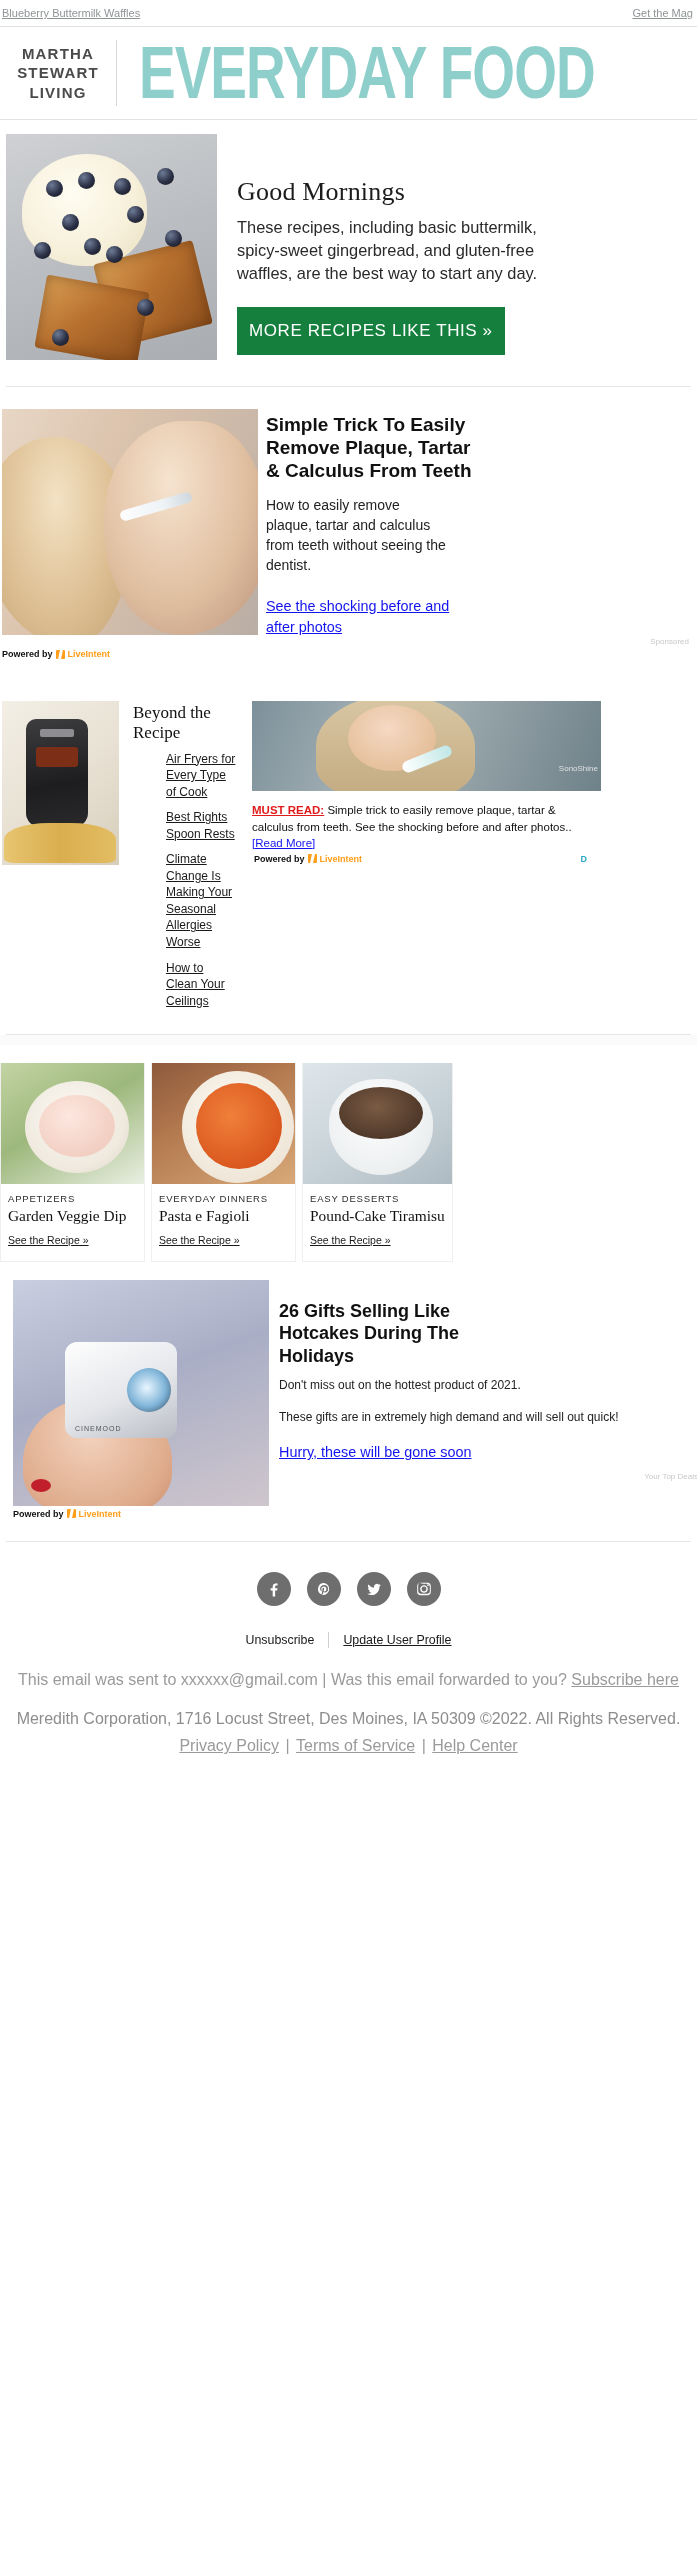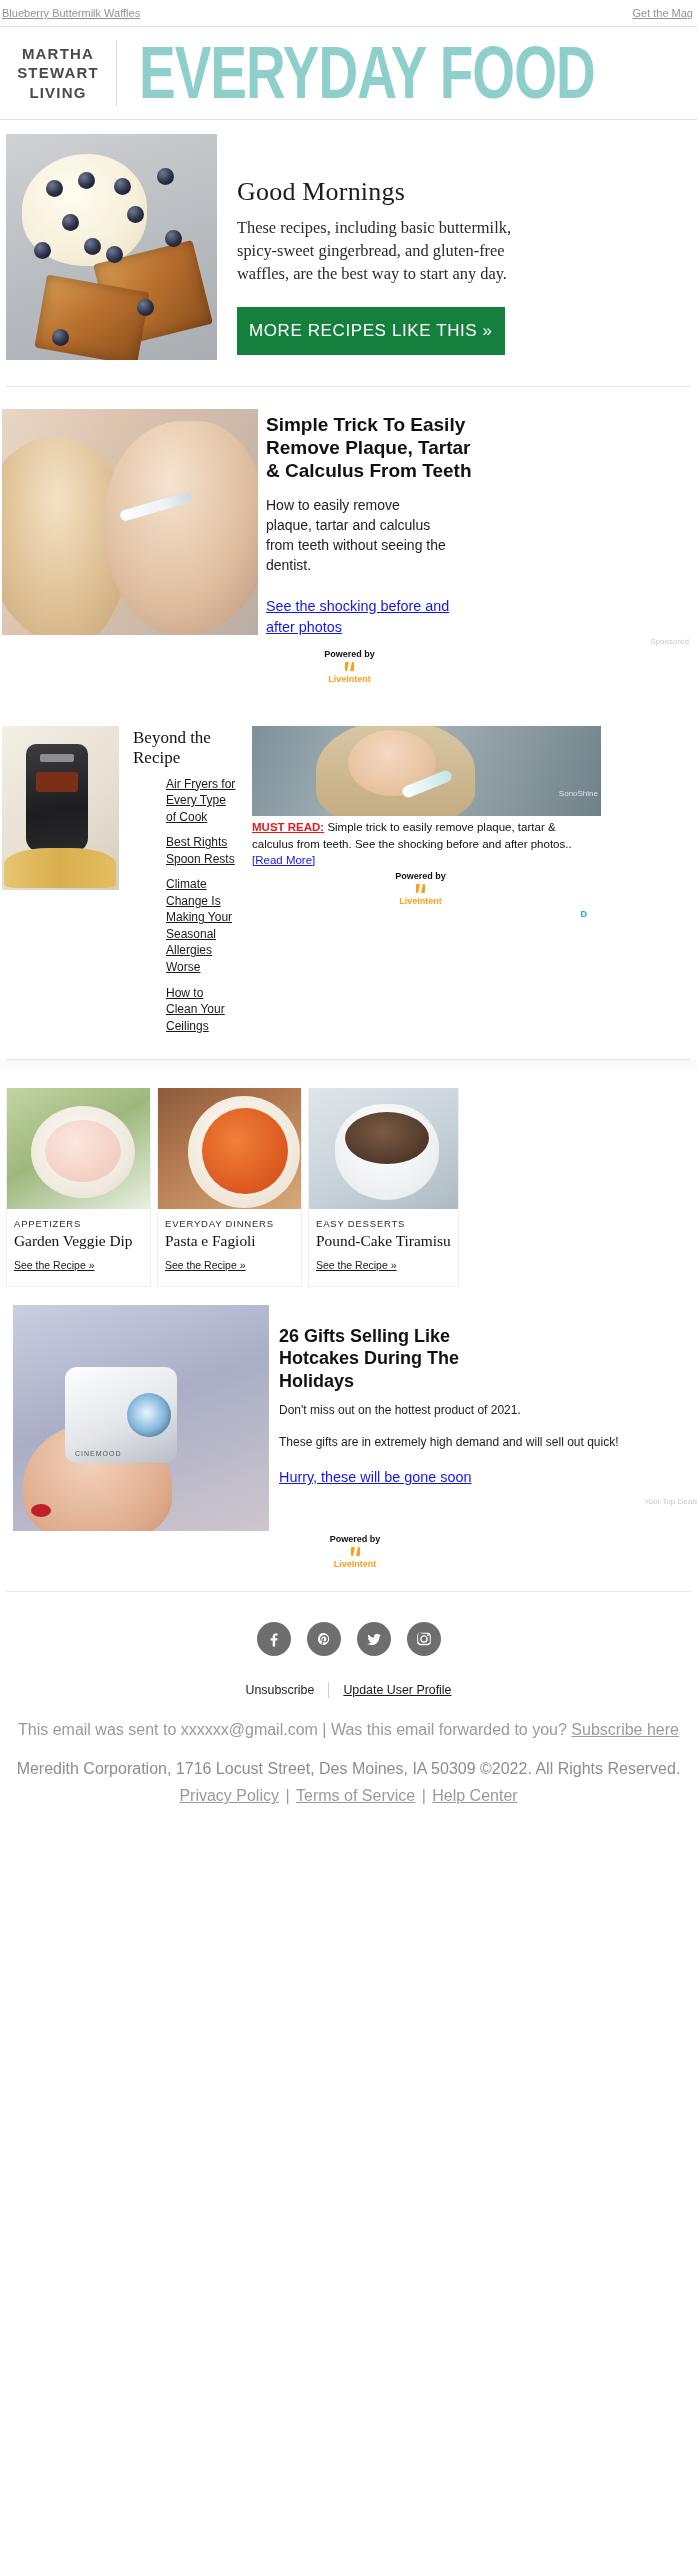--- a/index.html
+++ b/index.html
@@ -104,21 +104,21 @@
   }
   .hero-title {
     font-family: "Liberation Serif", serif;
     font-size: 26px;
     color: #1c1c1c;
     line-height: 1.1;
     margin-bottom: 9px;
     letter-spacing: 0.2px;
   }
   .hero-sub {
-    font-family: Liberation Serif, serif;
+    font-family: Liberation Sans, sans-serif;
     font-size: 16.4px;
     line-height: 1.42;
     color: #2a2a2a;
     white-space: nowrap;
   }
   .hero-btn {
     display: inline-block;
     margin-top: 22px;
     background: #15803d;
     color: #fff;
@@ -179,21 +179,20 @@
     font-size: 14.4px;
     color: #1414ee;
     text-decoration: underline;
     line-height: 1.45;
     white-space: nowrap;
   }
   .pb {
     display: flex; align-items: center; gap: 3px;
     font-size: 9px; font-weight: bold; color: #111;
     padding: 3px 0 0 2px;
-    flex-direction: column;
   }
   .li-mark {
     display:inline-block; width: 9px; height: 9px;
     background: #ff9e1b;
     border-radius: 1px;
     position: relative;
   }
   .li-mark::after{
     content:""; position:absolute; left:3px; top:0; width:3px; height:9px; background:#fff;
     transform: skewX(-12deg);
@@ -264,31 +263,31 @@
   }
   .btr-ad-img .tb {
     position:absolute; left:149px; top:52px; width:52px; height:12px;
     background: linear-gradient(90deg,#ffffff 0%, #bfe7e6 100%);
     border-radius: 6px; transform: rotate(-22deg);
   }
   .watermark {
     position:absolute; right:3px; bottom:18px;
     font-size: 8px; color: rgba(255,255,255,.75);
   }
-  .btr-ad-text { font-size: 11.5px; line-height: 1.4; color: #111; padding-top: 3px; }
+  .btr-ad-text { font-size: 11.5px; line-height: 1.4; color: #111; padding-top: 11px; }
   .mustread {
     color: #e01b1b; font-weight: bold; text-decoration: underline;
   }
   .readmore { color: #1414ee; }
 
   
   .cards {
     display: flex;
     gap: 6px;
-    padding: 18px 0 0 6px;
+    padding: 18px 0 0 0;
   }
   .card {
     width: 145px;
     background: #fff;
     border: 1px solid #efefef;
     border-top: none;
   }
   .card.wide { width: 151px; }
   .card-img { height: 121px; position: relative; overflow: hidden; }
   .c1 { background: linear-gradient(150deg,#c3d4a4 0%, #9db87c 45%, #e9efe2 100%); }

